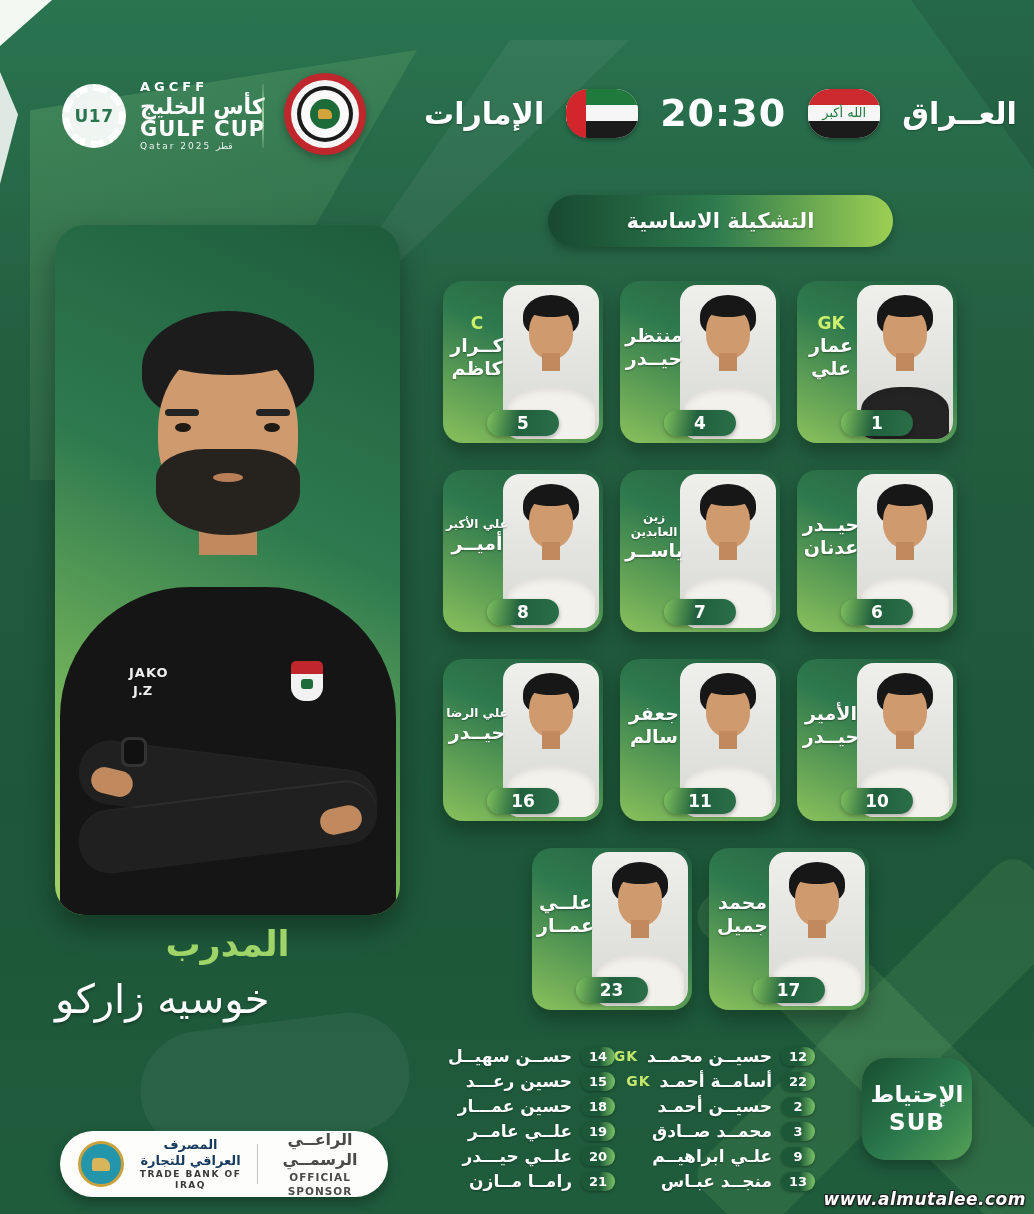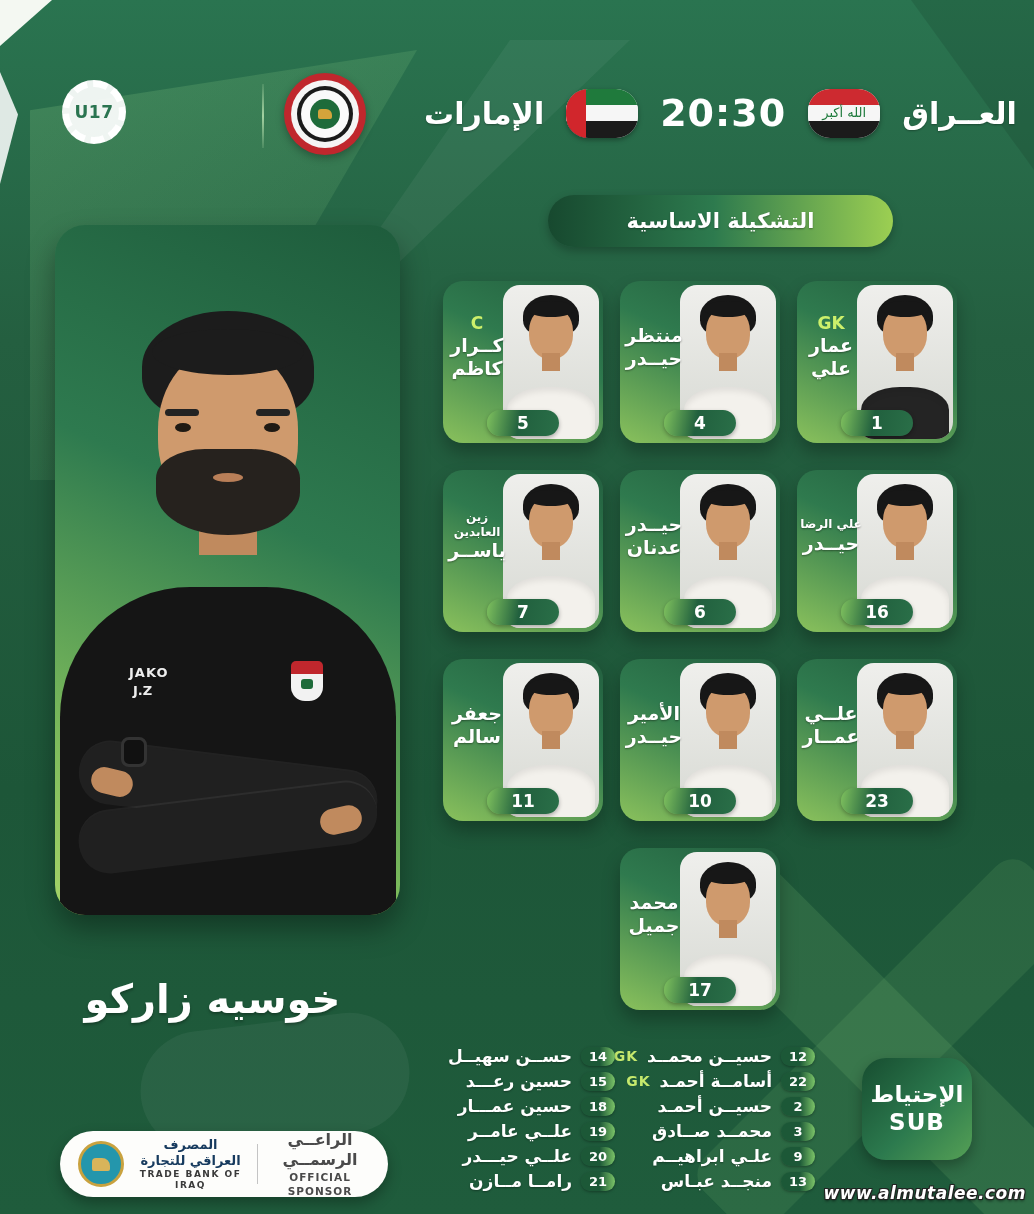--- a/index.html
+++ b/index.html
@@ -90,22 +90,22 @@
   .c-hand.h1{ left:36px; bottom:120px; transform:rotate(14deg); }
   .c-hand.h2{ right:38px; bottom:82px; transform:rotate(-12deg); }
   .c-watch { position:absolute; left:66px; bottom:148px; width:26px; height:30px; background:#111; border:3px solid #333; border-radius:8px; }
   .c-brand { position:absolute; left:74px; top:440px; color:#eee; font-size:13px; font-weight:bold; letter-spacing:1px; }
   .c-init  { position:absolute; left:78px; top:458px; color:#eee; font-size:13px; font-weight:bold; }
   .c-badge { position:absolute; left:236px; top:436px; width:32px; height:40px; border-radius:5px 5px 14px 14px;
       background:linear-gradient(180deg,#c0272d 0 32%, #f2f2f2 32% 100%); }
   .c-badge::after { content:""; position:absolute; left:10px; top:18px; width:12px; height:10px; background:#1e6b3a; border-radius:3px; }
   .coach-label { position:absolute; left:55px; top:924px; width:345px; text-align:center;
       color:#9fd468; font-size:35px; font-weight:bold; direction:rtl; }
-  .coach-name  { position:absolute; left:40px; top:976px; width:345px; text-align:center;
-      color:#fff; font-size:40px; font-weight:bold; direction:rtl; text-shadow:0 2px 3px rgba(0,0,0,.3); }
+  .coach-name  { position:absolute; left:55px; top:976px; width:345px; text-align:left;
+      color:#fff; font-size:40px; font-weight:normal; direction:rtl; text-shadow:0 2px 3px rgba(0,0,0,.3); }
 
   
   .players { position:absolute; left:443px; top:281px; width:514px;
       display:flex; flex-wrap:wrap; justify-content:center; column-gap:17px; row-gap:27px; }
   .pcard { position:relative; width:160px; height:162px; border-radius:20px;
       background:linear-gradient(205deg,#235f3f 0%, #2f7a4e 42%, #8ac15c 100%);
       box-shadow:0 10px 18px rgba(0,0,0,.28); }
   .pcard .photo { position:absolute; top:4px; right:4px; bottom:4px; width:96px; border-radius:17px;
       background:linear-gradient(180deg,#efefec 0%, #d7d9d3 100%); overflow:hidden; }
   .av { position:absolute; inset:0; }
@@ -152,41 +152,47 @@
       display:flex; align-items:center; justify-content:center; flex:0 0 auto; }
   .bank-lion { width:18px; height:13px; background:#d8b45a; border-radius:4px 8px 2px 2px; }
   .bank-names { text-align:center; line-height:1.25; }
   .bank-ar { color:#163a5e; font-size:13px; font-weight:bold; direction:rtl; }
   .bank-en { color:#3a3a3a; font-size:9px; font-weight:bold; letter-spacing:1.5px; }
   .sp-divider { width:1px; height:40px; background:#c4c4c4; flex:0 0 auto; }
   .role { text-align:center; line-height:1.3; }
   .role-ar { color:#4a4a4a; font-size:16px; font-weight:bold; direction:rtl; }
   .role-en { color:#4a4a4a; font-size:10.5px; font-weight:bold; letter-spacing:1px; }
 
-  .watermark { position:absolute; right:8px; bottom:11px; color:#fff; font-size:17px; font-weight:bold;
+  .watermark { position:absolute; right:8px; bottom:5px; color:#fff; font-size:17px; font-weight:bold;
       font-style:italic; letter-spacing:.5px;
       text-shadow:-1px -1px 0 #222, 1px -1px 0 #222, -1px 1px 0 #222, 1px 1px 0 #222, 0 2px 3px rgba(0,0,0,.6); }
 </style>
 </head>
 <body>
 
 <div class="canvas">
 
   <div class="deco deco-band-a"></div>
   <div class="deco deco-band-b"></div>
   <div class="deco deco-wedge-white1"></div>
   <div class="deco deco-wedge-white2"></div>
   <div class="deco deco-tr"></div>
   <div class="deco deco-x1"></div>
   <div class="deco deco-x2"></div>
   <div class="deco deco-bl"></div>
 
   <div class="gc-logo">
     <div class="gc-ball">
       <span>U17</span>
+    </div>
+    <div class="gc-text">
+      <div class="gc-org">AGCFF</div>
+      <div class="gc-ar">كأس الخليج</div>
+      <div class="gc-en">GULF CUP</div>
+      <div class="gc-ed">Qatar 2025 قطر</div>
     </div>
   </div>
   <div class="hdr-divider"></div>
 
   <div class="ifa-badge">
     <div class="ifa-r1">
         <div class="ifa-r2">
           <div class="ifa-r3">
       <div class="ifa-core">
               <div class="ifa-lion"></div>
@@ -235,20 +241,21 @@
       <div class="c-arm a1"></div>
       <div class="c-arm a2"></div>
       <div class="c-hand h1"></div>
       <div class="c-hand h2"></div>
       <div class="c-watch"></div>
       <div class="c-brand">JAKO</div>
       <div class="c-init">J.Z</div>
       <div class="c-badge"></div>
     </div>
   </div>
+  <div class="coach-label">المدرب</div>
   <div class="coach-name">خوسيه زاركو</div>
 
   <div class="players">
 
       <div class="pcard" style="--jersey: #f3f1ec;">
         <div class="photo">
           <div class="av">
             <div class="a-hair"></div>
             <div class="a-face"></div>
             <div class="a-fr"></div>
@@ -293,20 +300,37 @@
           </div>
         </div>
         <div class="info">
           <div class="tag">GK</div>
           <div class="l1">عمار</div>
           <div class="l2">علي</div>
         </div>
         <div class="num">1</div>
       </div>
 
+      <div class="pcard" style="--jersey: #f3f1ec;">
+        <div class="photo">
+          <div class="av">
+            <div class="a-hair"></div>
+            <div class="a-face"></div>
+            <div class="a-fr"></div>
+            <div class="a-neck"></div>
+            <div class="a-body"></div>
+          </div>
+        </div>
+        <div class="info">
+
+          <div class="l1 small">علي الأكبر</div>
+          <div class="l2">أميــر</div>
+        </div>
+        <div class="num">8</div>
+      </div>
 
       <div class="pcard" style="--jersey: #f3f1ec;">
         <div class="photo">
           <div class="av">
             <div class="a-hair"></div>
             <div class="a-face"></div>
             <div class="a-fr"></div>
             <div class="a-neck"></div>
             <div class="a-body"></div>
           </div>

